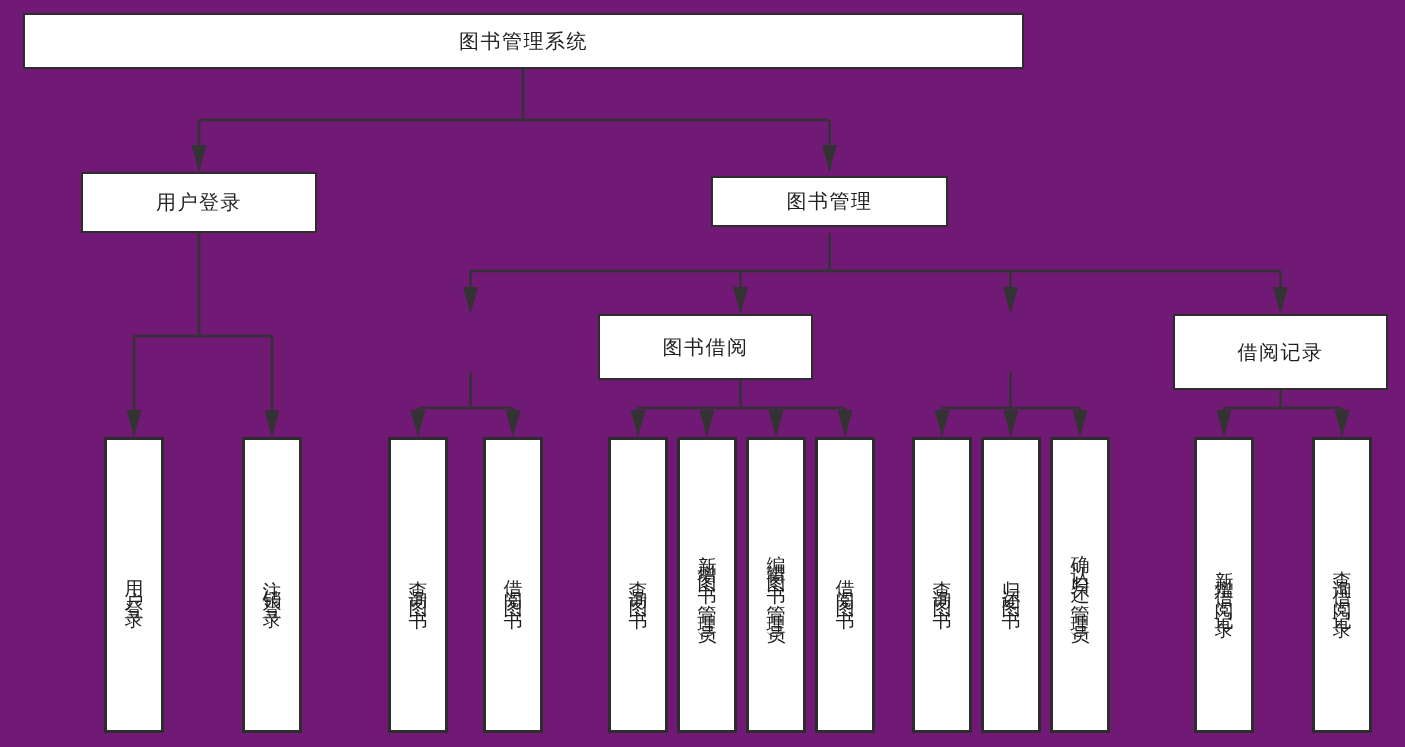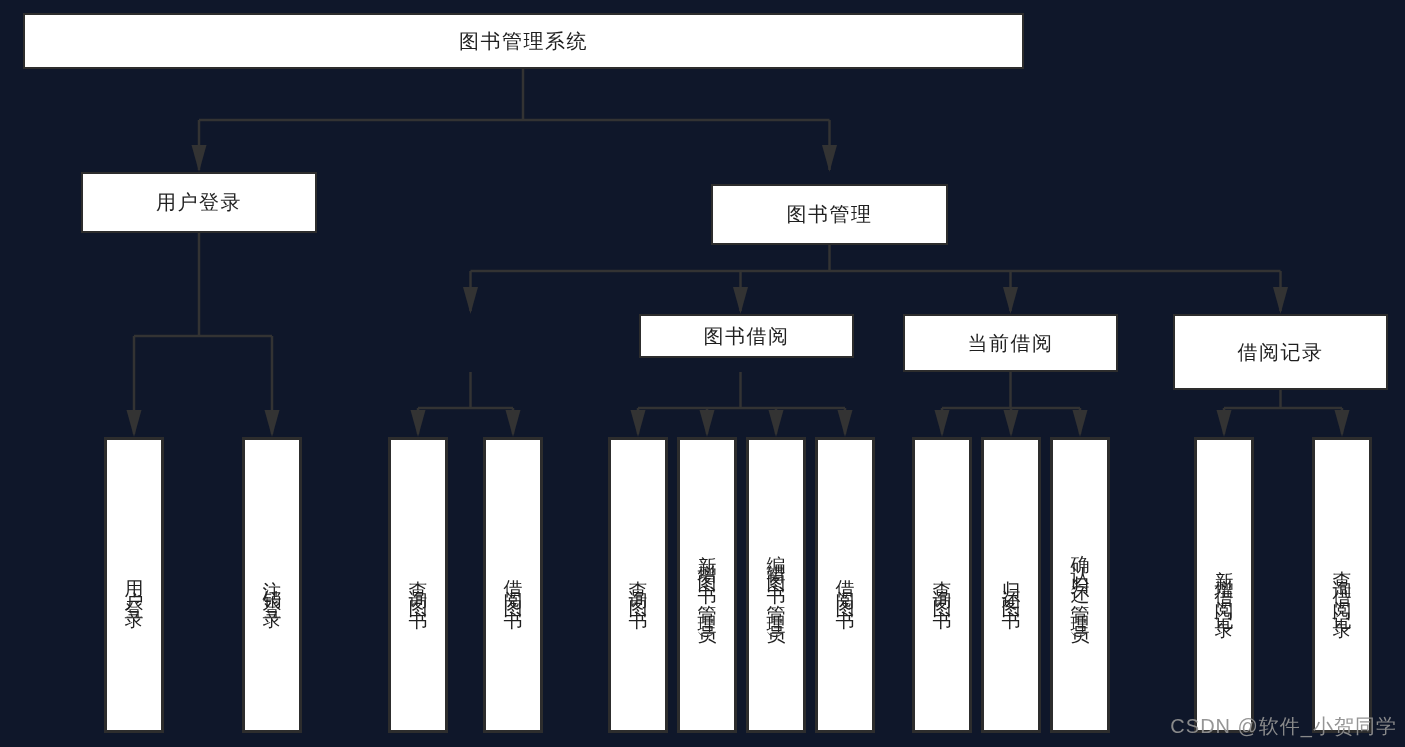--- a/index.html
+++ b/index.html
@@ -1,17 +1,17 @@
 <!DOCTYPE html>
 <html><head>
 <meta charset="utf-8">
 <style>
   html,body{margin:0;padding:0;background:#ffffff;}
   .stage{
-    position:relative;width:1405px;height:747px;background:#0f172a;
+    position:relative;width:1405px;height:747px;background:#701a75;
     font-family:"Liberation Sans","DejaVu Sans",sans-serif;overflow:hidden;
   }
   svg.wires{position:absolute;left:0;top:0;z-index:1;}
   .wire{fill:none;stroke:#333333;stroke-width:2.5;}
   .arrows polygon{fill:#333333;stroke:none;}
   .box{
     position:absolute;box-sizing:border-box;background:#ffffff;
     border:2.5px solid #2d2d2d;color:#1f1f1f;
     display:flex;align-items:center;justify-content:center;
     z-index:2;font-size:20px;letter-spacing:1.5px;white-space:nowrap;
@@ -58,39 +58,37 @@
       <polygon points="1011,437 1003.5,410 1018.5,410"></polygon>
       <polygon points="1080,437 1072.5,410 1087.5,410"></polygon>
       <polygon points="1224,437 1216.5,410 1231.5,410"></polygon>
       <polygon points="1342,437 1334.5,410 1349.5,410"></polygon>
     </g>
   </svg>
 
   <div class="box" style="left:23px;top:13px;width:1001px;height:56px">图书管理系统</div>
 
   <div class="box" style="left:81px;top:172px;width:236px;height:61px">用户登录</div>
-  <div class="box" style="left:711px;top:184px;width:237px;height:61px">图书管理</div>
+  <div class="box" style="left:711px;top:176px;width:237px;height:51px">图书管理</div>
 
-  <div class="box" style="left:639px;top:314px;width:215px;height:44px">图书借阅</div>
-  <div class="box" style="left:903px;top:314px;width:215px;height:58px">当前借阅</div>
+  <div class="box" style="left:598px;top:314px;width:215px;height:66px">图书借阅</div>
   <div class="box" style="left:1173px;top:314px;width:215px;height:76px">借阅记录</div>
 
   <div class="box vbox" style="left:104px">用户登录</div>
   <div class="box vbox" style="left:242px">注销登录</div>
 
   <div class="box vbox" style="left:388px">查询图书</div>
   <div class="box vbox" style="left:483px">借阅图书</div>
 
   <div class="box vbox" style="left:608px">查询图书</div>
   <div class="box vbox" style="left:677px">新增图书（管理员）</div>
   <div class="box vbox" style="left:746px">编辑图书（管理员）</div>
   <div class="box vbox" style="left:815px">借阅图书</div>
 
   <div class="box vbox" style="left:912px">查询图书</div>
   <div class="box vbox" style="left:981px">归还图书</div>
   <div class="box vbox" style="left:1050px">确认归还（管理员）</div>
 
   <div class="box vbox" style="left:1194px">新增借阅记录</div>
   <div class="box vbox" style="left:1312px">查询借阅记录</div>
 
-  <div class="watermark">CSDN @软件_小贺同学</div>
 
 </div>
 
 </body></html>

